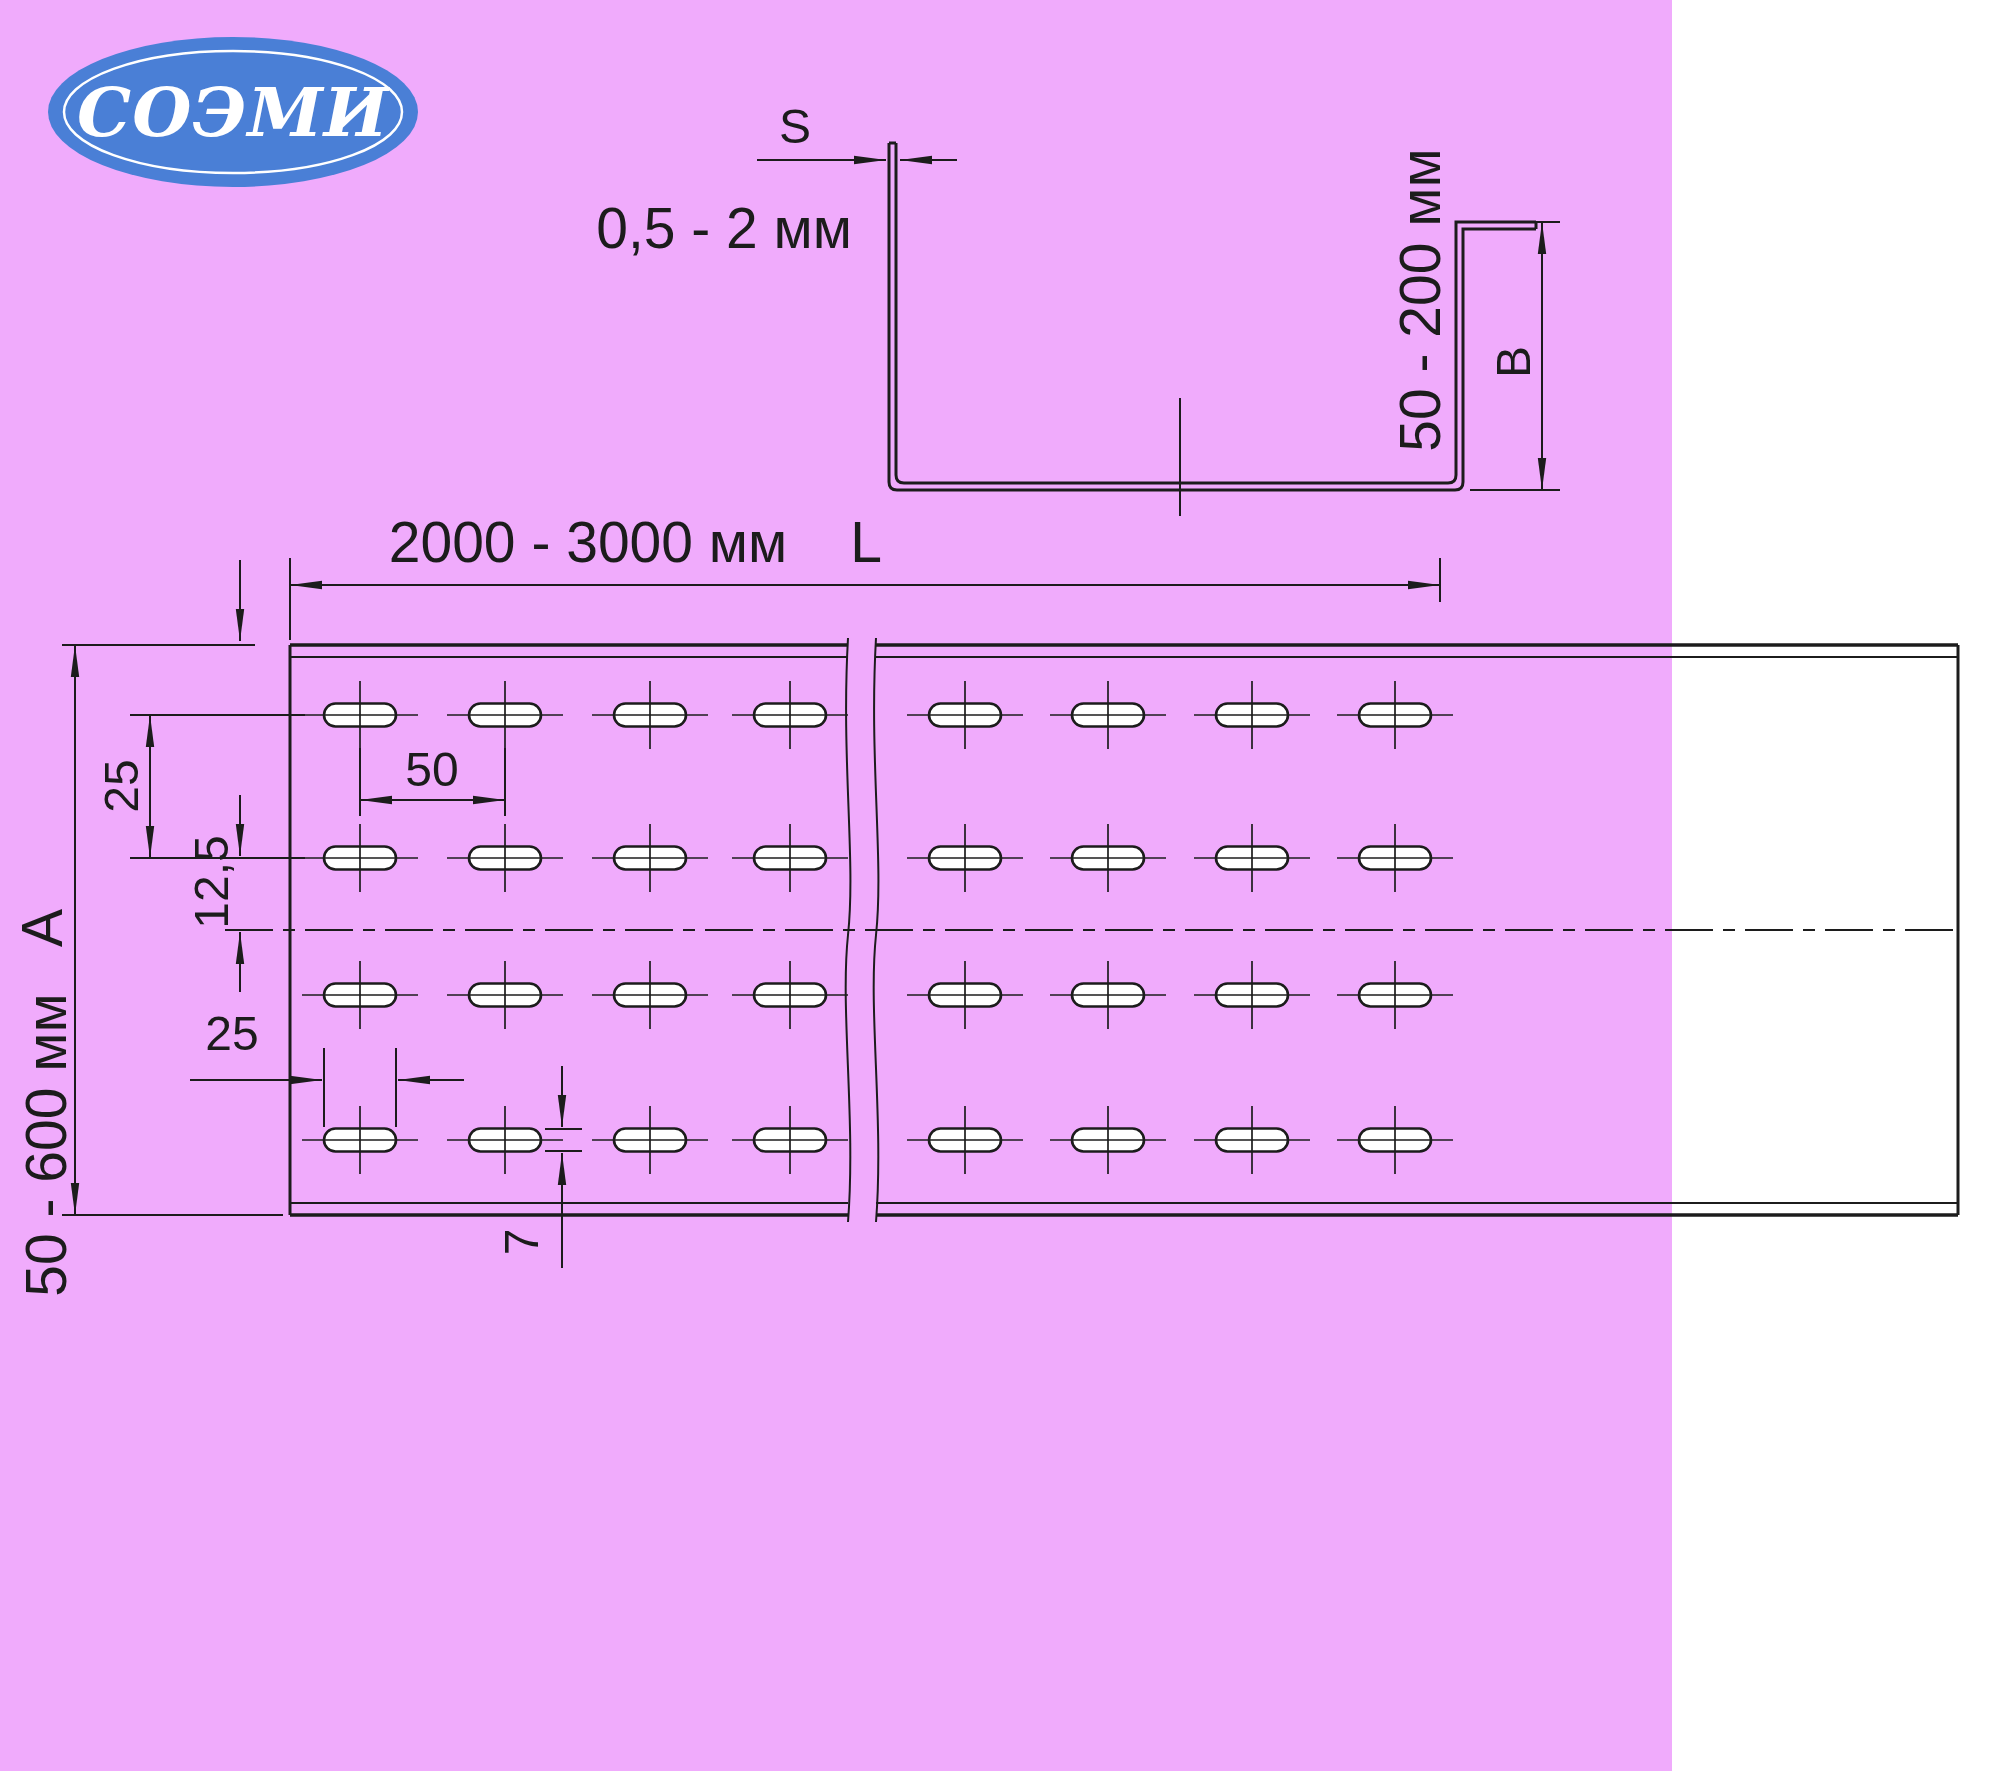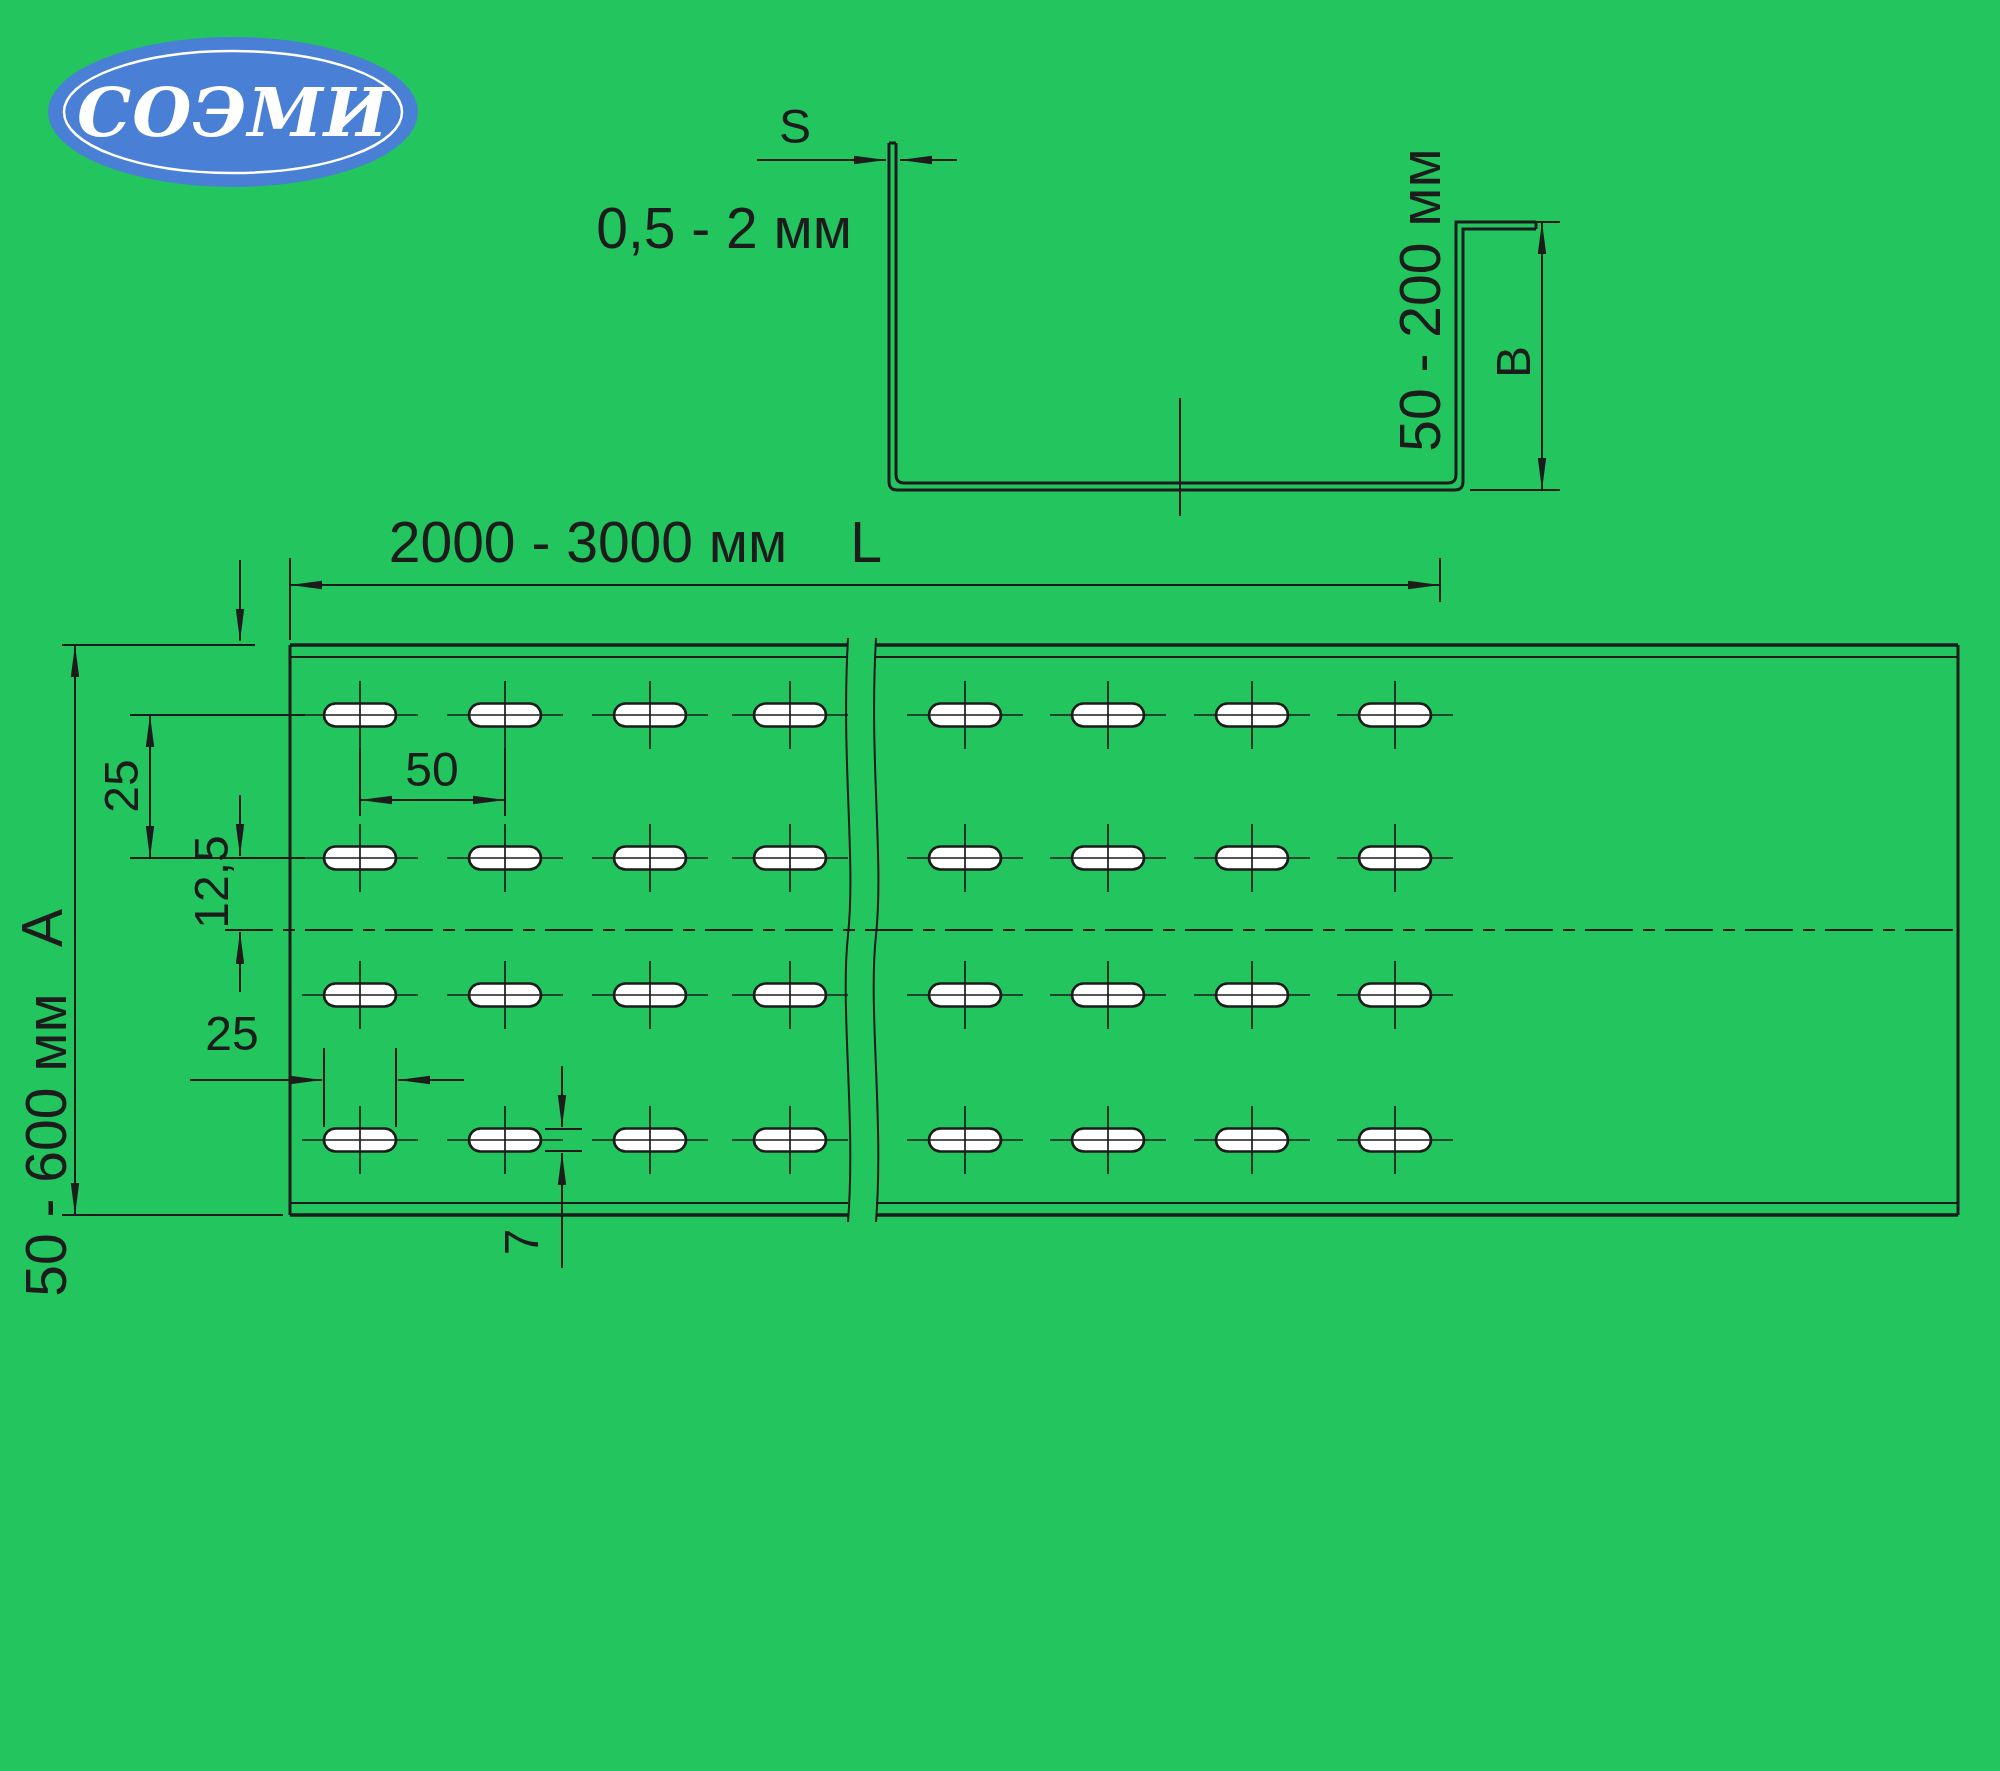--- a/index.html
+++ b/index.html
@@ -1,16 +1,16 @@
 <!DOCTYPE html>
 <html style="--line: #1c1c1c;"><head>
 <meta charset="utf-8">
 <style>
   html,body { margin:0; padding:0; background:#ffffff; }
-  .page { width:2000px; height:1771px; position:relative; background:#22c55e; }
+  .page { width:1672px; height:1771px; position:relative; background:#f0abfc; }
   svg { display:block; font-family:"Liberation Sans", sans-serif; }
   :root { --line:#1c1c1c; }
 
   .s3  { stroke:var(--line,#1c1c1c); stroke-width:3;   fill:none; }
   .s35 { stroke:var(--line,#1c1c1c); stroke-width:3.6; fill:none; }
   .s2  { stroke:var(--line,#1c1c1c); stroke-width:2;   fill:none; }
   .s16 { stroke:var(--line,#1c1c1c); stroke-width:1.7; fill:none; }
   .cl  { stroke-dasharray:48 10 12 10; }
   .slotrect { fill:#ffffff; stroke:var(--line,#1c1c1c); stroke-width:2.6; }
 

